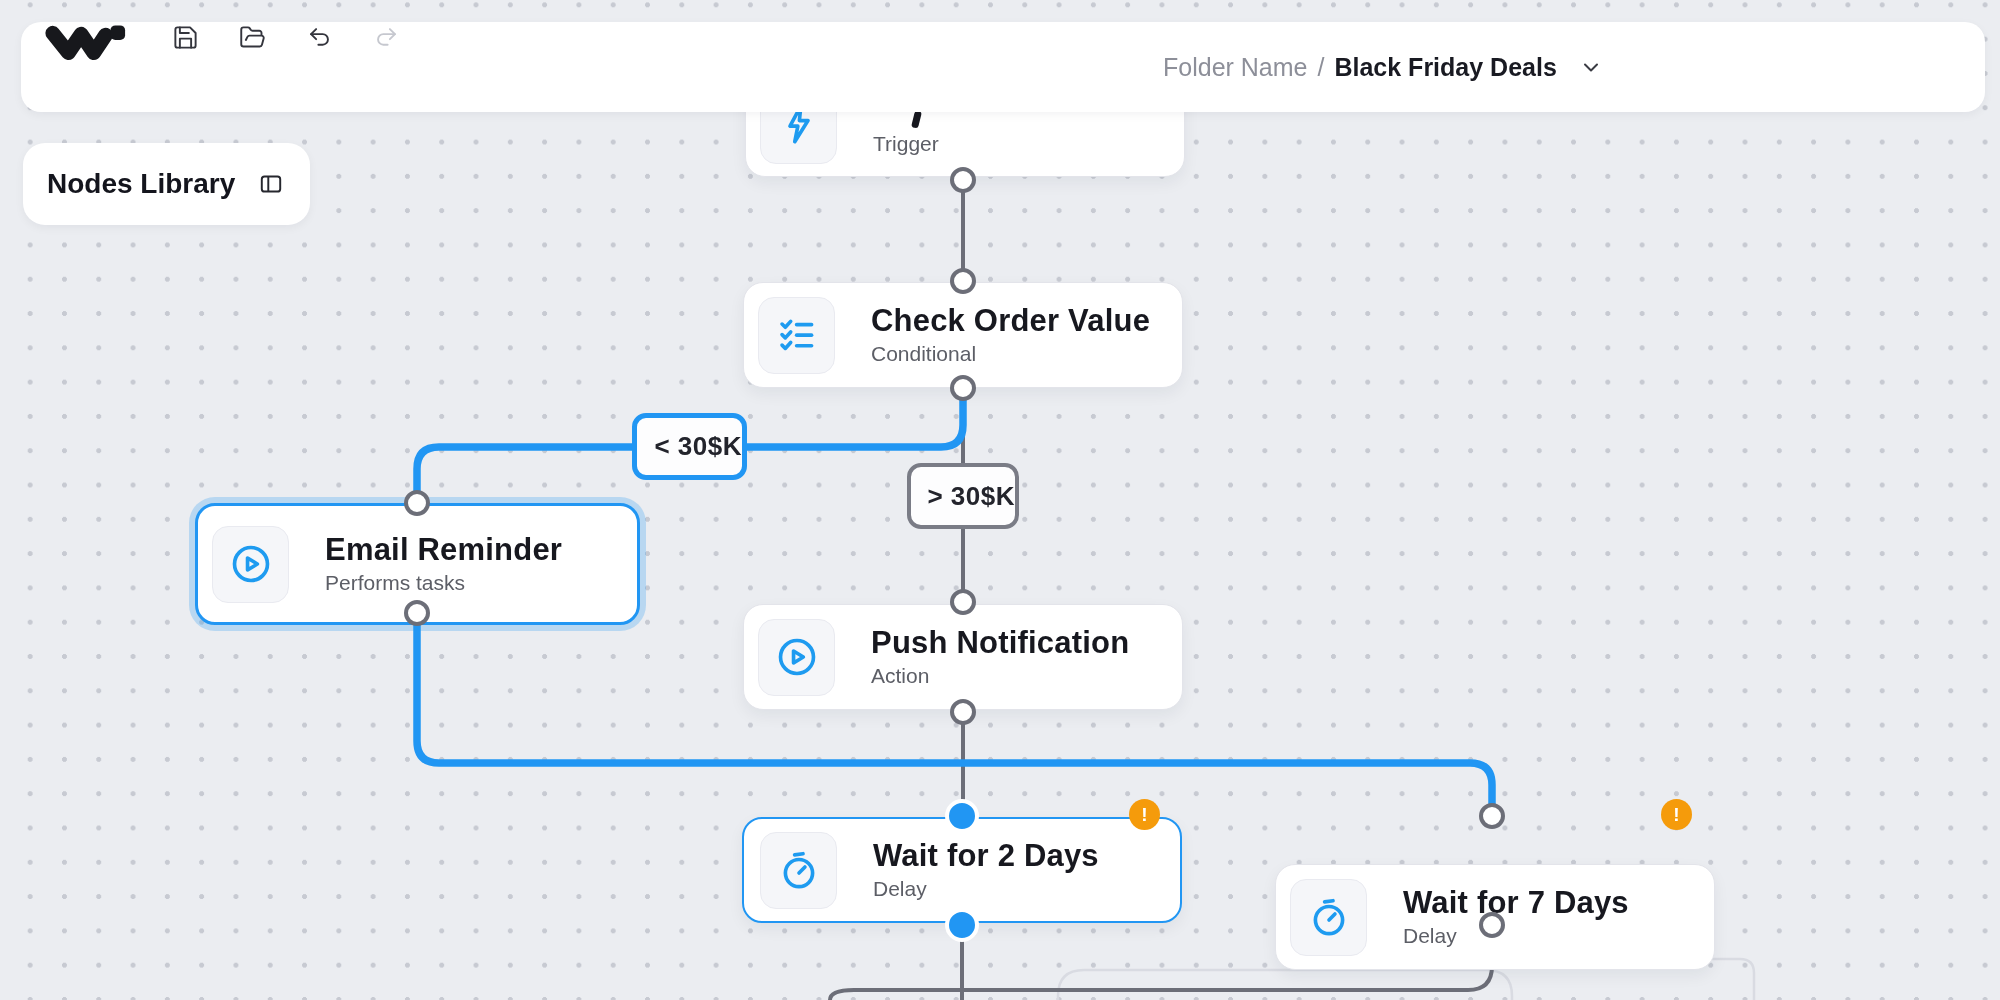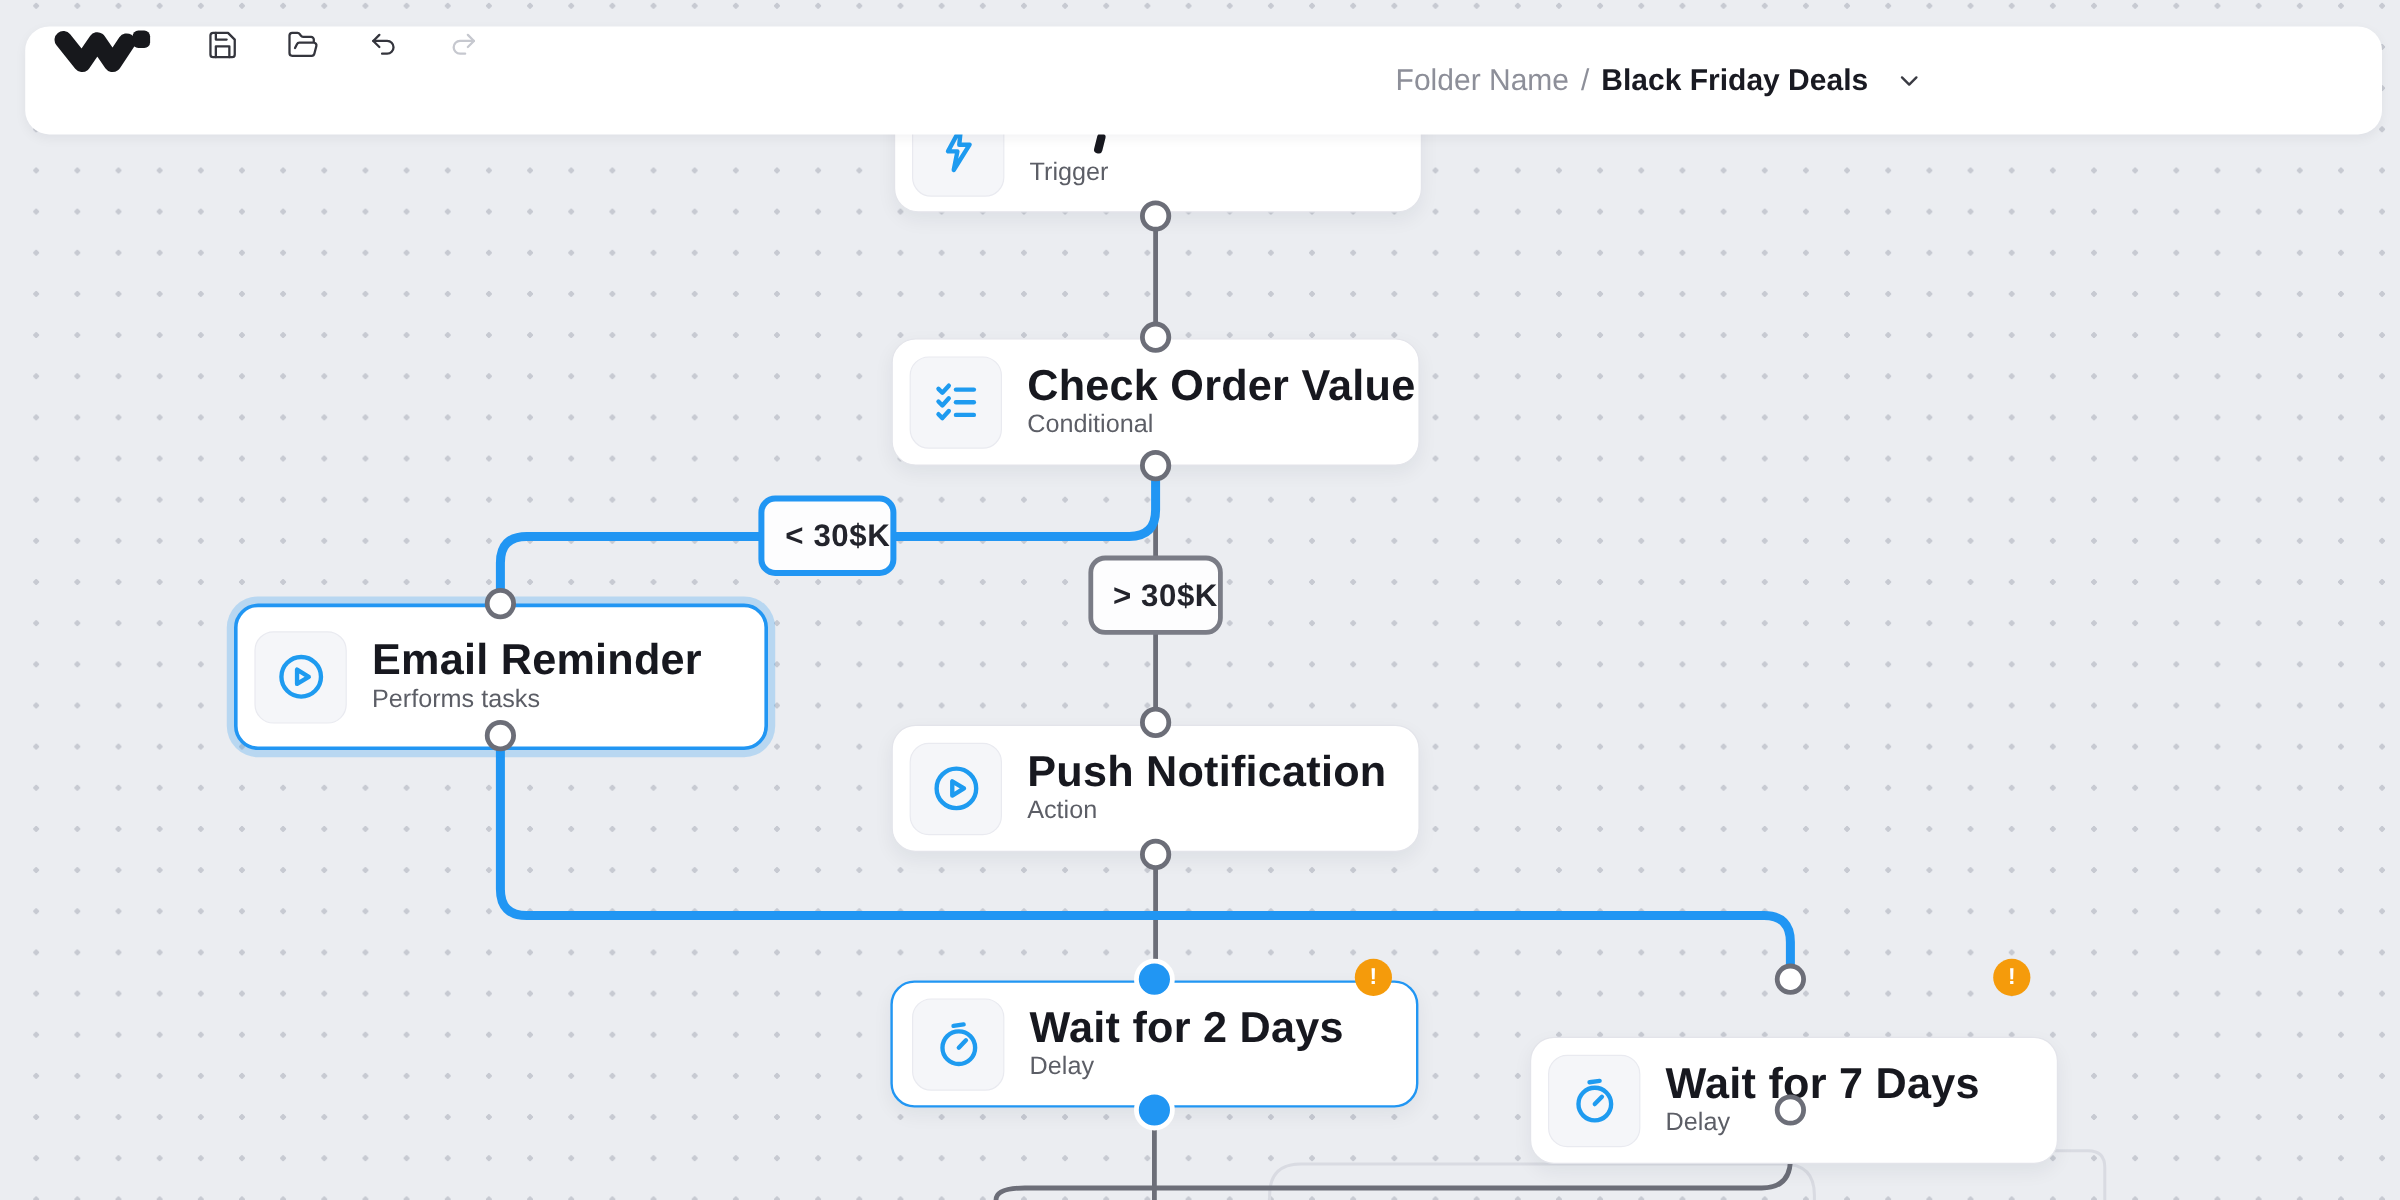--- a/index.html
+++ b/index.html
@@ -28,26 +28,26 @@
 
   
   .edge-label{position:absolute;z-index:3;display:flex;align-items:center;justify-content:flex-end;
     background:#fdfdfe;border-radius:14px;font-size:26px;font-weight:600;color:#23242c;letter-spacing:.5px;}
   .edge-label.blue{left:632px;top:413px;width:115px;height:67px;border:5px solid var(--accent);}
   .edge-label.gray{left:907px;top:463px;width:112px;height:66px;border:4px solid #7a7c86;}
 
   
   .node{position:absolute;z-index:4;width:440px;height:106px;background:#fff;
     border:1.5px solid #e3e4ea;border-radius:20px;display:flex;align-items:center;
-    padding-left:14px;box-shadow:0 6px 16px rgba(25,28,45,.06);}
+    padding-left:14px;box-shadow:0 6px 16px rgba(25,28,45,.06);gap:15px;}
   .node .icon-box{flex:0 0 77px;width:77px;height:77px;border-radius:16px;background:#f5f6f9;
     border:1.5px solid #e9eaf0;display:flex;align-items:center;justify-content:center;margin-right:21px;}
   .node .icon-box svg{width:46px;height:46px;stroke:#1e9bf0;stroke-width:1.9;fill:none;
     stroke-linecap:round;stroke-linejoin:round;}
-  .node-title{font-size:36px;font-weight:700;color:var(--title);letter-spacing:.2px;line-height:34px;min-height:34px;text-align:right;}
+  .node-title{font-size:31px;font-weight:700;color:var(--title);letter-spacing:.2px;line-height:34px;min-height:34px;text-align:right;}
   .node-subtitle{font-size:21px;color:var(--subtitle);margin-top:4px;line-height:24px;}
   .node.selected{border:3px solid var(--accent);box-shadow:0 0 0 6px rgba(33,150,243,.25);}
   .node.highlighted{border:2px solid var(--accent);padding-left:16px;}
   #node-trigger{left:745px;top:73px;height:104px;}
   #node-check{left:743px;top:282px;}
   #node-email{left:195px;top:503px;width:445px;height:122px;}
   #node-push{left:743px;top:604px;}
   #node-wait2{left:742px;top:817px;}
   #node-wait7{left:1275px;top:864px;}
   .title-fragment{position:absolute;left:913px;top:111px;width:7px;height:17px;background:#17181f;
@@ -248,14 +248,21 @@
       <span class="crumb-sep">/</span>
       <span class="crumb-name">Black Friday Deals</span>
       <span class="crumb-chev">
         <svg viewBox="0 0 24 24">
             <path d="M6 9.5 l6 6 6 -6"></path>
           </svg>
       </span>
     </div>
   </div>
 
+  <div class="nodes-library">
+    <span class="nl-title">Nodes Library</span>
+    <svg viewBox="0 0 24 24">
+      <rect x="3.5" y="5" width="17" height="14" rx="2.5"></rect>
+      <path d="M9.5 5 V19"></path>
+    </svg>
+  </div>
 
 </div>
 
 </body></html>

